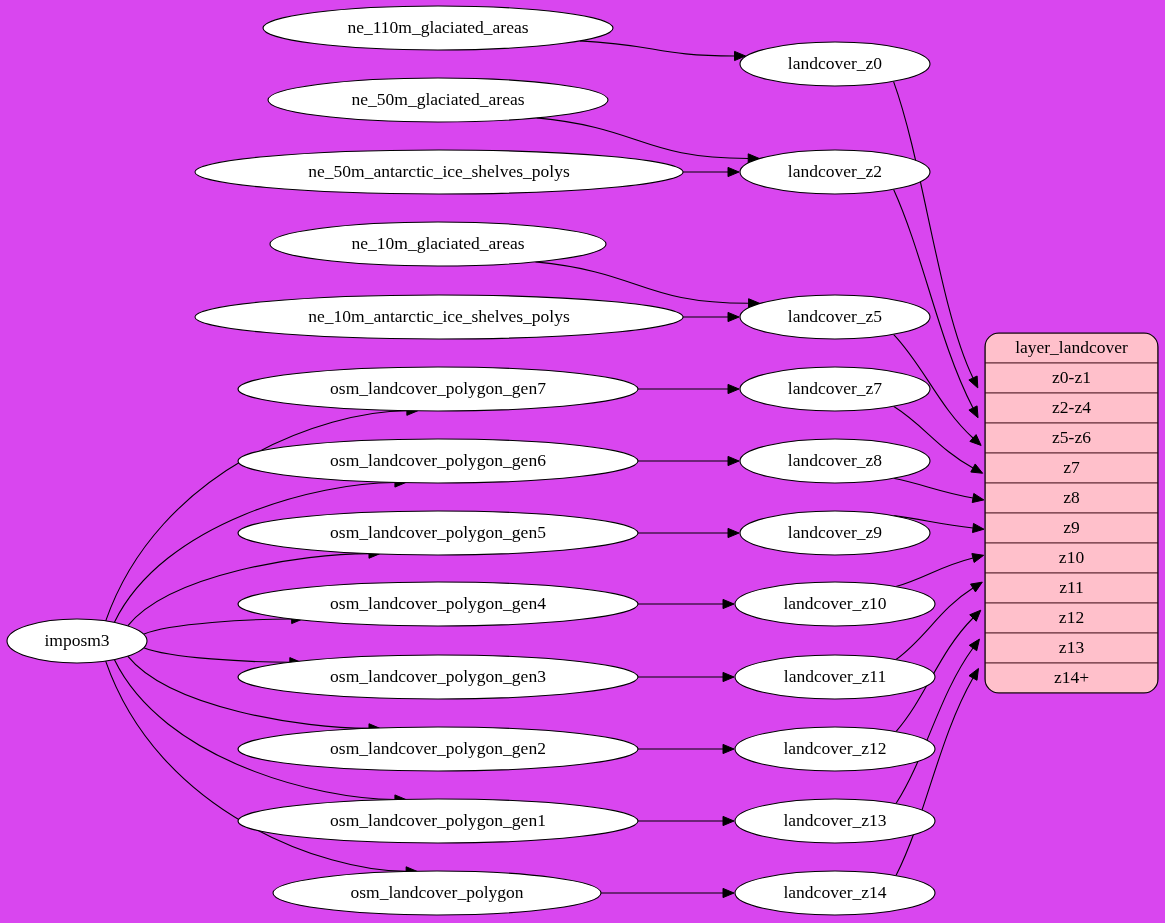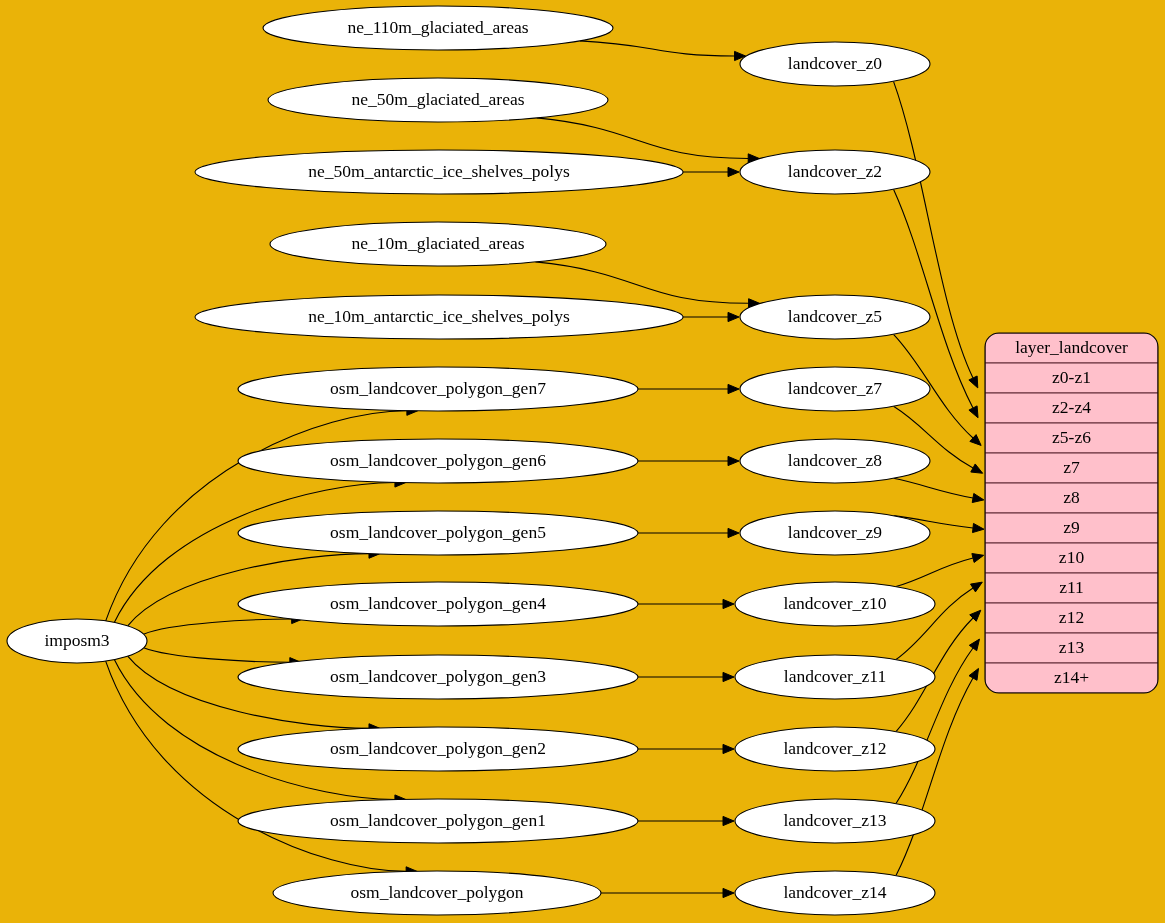--- a/index.html
+++ b/index.html
@@ -1,17 +1,17 @@
 <!DOCTYPE html>
 <html><head>
 <meta charset="utf-8">
 <style>
   html,body{margin:0;padding:0;background:#ffffff;}
   body{width:1165px;height:923px;overflow:hidden;font-family:"Liberation Serif",serif;}
-  #canvas{position:relative;width:1165px;height:923px;background:#eab308;}
+  #canvas{position:relative;width:1165px;height:923px;background:#d946ef;}
   svg{display:block;}
   .node-ellipse{fill:#ffffff;stroke:#000000;stroke-width:1.1;}
   .node-label{font-family:"Liberation Serif",serif;font-size:17.5px;fill:#000000;text-anchor:middle;dominant-baseline:middle;}
   .edge{fill:none;stroke:#000000;stroke-width:1.1;}
   .arrow{fill:#000000;stroke:#000000;stroke-width:1;}
   .tbl-cell{fill:#ffc0cb;stroke:#6b3340;stroke-width:1.1;}
   .tbl-outline{fill:none;stroke:#000000;stroke-width:1.1;}
   .tbl-label{font-family:"Liberation Serif",serif;font-size:17.5px;fill:#000000;text-anchor:middle;dominant-baseline:middle;}
 </style>
 </head>

